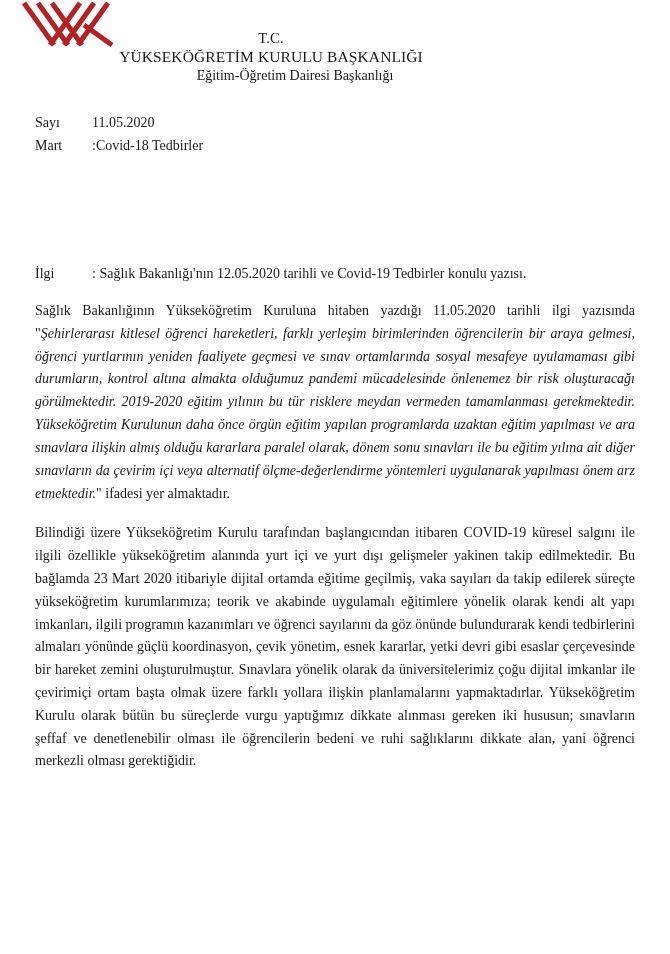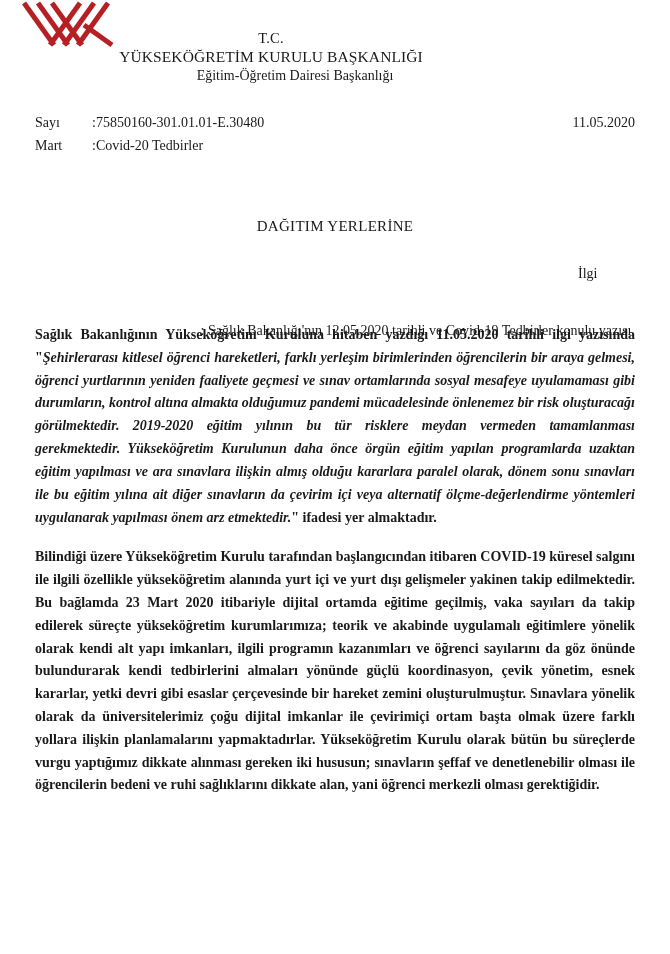--- a/index.html
+++ b/index.html
@@ -93,42 +93,40 @@
   }
 
   
   .ilgi {
     position: absolute;
     left: 35px;
     top: 266px;
     width: 600px;
     font-size: 14px;
     display: flex;
-    align-items: flex-end;
-    flex-direction: column;
+    align-items: flex-start;
   }
   .ilgi-label {
     width: 57px;
     flex: 0 0 57px;
   }
   .ilgi-value {
     flex: 1 1 auto;
   }
 
   
   .body-text {
     position: absolute;
     left: 35px;
-    top: 324px;
+    top: 300px;
     width: 600px;
     font-size: 14px;
     line-height: 1.63;
     text-align: justify;
     text-justify: inter-word;
-    font-weight: bold;
   }
   .para {
     margin: 0 0 17px 0;
   }
   .para:last-child { margin-bottom: 0; }
   .quote {
     font-style: italic;
   }
 </style>
 </head>
@@ -152,30 +150,28 @@
 
   <div class="letterhead">
     <div class="lh-line1">T.C.</div>
     <div class="lh-line2">YÜKSEKÖĞRETİM KURULU BAŞKANLIĞI</div>
     <div class="lh-line3">Eğitim-Öğretim Dairesi Başkanlığı</div>
   </div>
 
   <div class="meta">
     <div class="meta-row">
       <span class="meta-label">Sayı</span>
-      <span class="meta-value">:75850160-301.01.01-E.30480</span>
       <span class="meta-date">11.05.2020</span>
     </div>
     <div class="meta-row">
       <span class="meta-label">Mart</span>
-      <span class="meta-value">:Covid-20 Tedbirler</span>
+      <span class="meta-value">:Covid-18 Tedbirler</span>
     </div>
   </div>
 
-  <div class="recipient">DAĞITIM YERLERİNE</div>
 
   <div class="ilgi">
     <span class="ilgi-label">İlgi</span>
     <span class="ilgi-value">: Sağlık Bakanlığı'nın 12.05.2020 tarihli ve Covid-19 Tedbirler konulu yazısı.</span>
   </div>
 
   <div class="body-text">
     <p class="para"><span>Sağlık Bakanlığının Yükseköğretim Kuruluna hitaben yazdığı 11.05.2020 tarihli  ilgi yazısında "</span><span class="quote">Şehirlerarası kitlesel öğrenci hareketleri, farklı yerleşim birimlerinden öğrencilerin bir araya gelmesi, öğrenci yurtlarının yeniden faaliyete geçmesi ve sınav ortamlarında sosyal mesafeye uyulamaması gibi durumların, kontrol altına almakta olduğumuz pandemi mücadelesinde önlenemez bir risk oluşturacağı görülmektedir. 2019-2020 eğitim yılının bu tür risklere meydan vermeden tamamlanması gerekmektedir. Yükseköğretim Kurulunun daha önce örgün eğitim yapılan programlarda uzaktan eğitim yapılması ve ara sınavlara ilişkin almış olduğu kararlara paralel olarak, dönem sonu sınavları ile bu eğitim yılına ait diğer sınavların da çevirim içi veya alternatif ölçme-değerlendirme yöntemleri uygulanarak yapılması önem arz etmektedir.</span><span>" ifadesi yer almaktadır.</span></p>
     <p class="para">Bilindiği üzere Yükseköğretim Kurulu tarafından başlangıcından itibaren COVID-19 küresel salgını ile ilgili özellikle yükseköğretim alanında yurt içi ve yurt dışı gelişmeler yakinen takip edilmektedir. Bu bağlamda 23 Mart 2020 itibariyle dijital ortamda eğitime geçilmiş, vaka sayıları da takip edilerek süreçte yükseköğretim kurumlarımıza; teorik ve akabinde uygulamalı eğitimlere yönelik olarak kendi alt yapı imkanları, ilgili programın kazanımları ve öğrenci sayılarını da göz önünde bulundurarak kendi tedbirlerini almaları yönünde güçlü koordinasyon, çevik yönetim, esnek kararlar, yetki devri gibi esaslar çerçevesinde bir hareket zemini oluşturulmuştur. Sınavlara yönelik olarak da üniversitelerimiz çoğu dijital imkanlar ile çevirimiçi ortam başta olmak üzere farklı yollara ilişkin planlamalarını yapmaktadırlar. Yükseköğretim Kurulu olarak bütün bu süreçlerde vurgu yaptığımız dikkate alınması gereken iki hususun; sınavların şeffaf ve denetlenebilir olması ile öğrencilerin bedeni ve ruhi sağlıklarını dikkate alan, yani öğrenci merkezli olması gerektiğidir.</p>
   </div>

